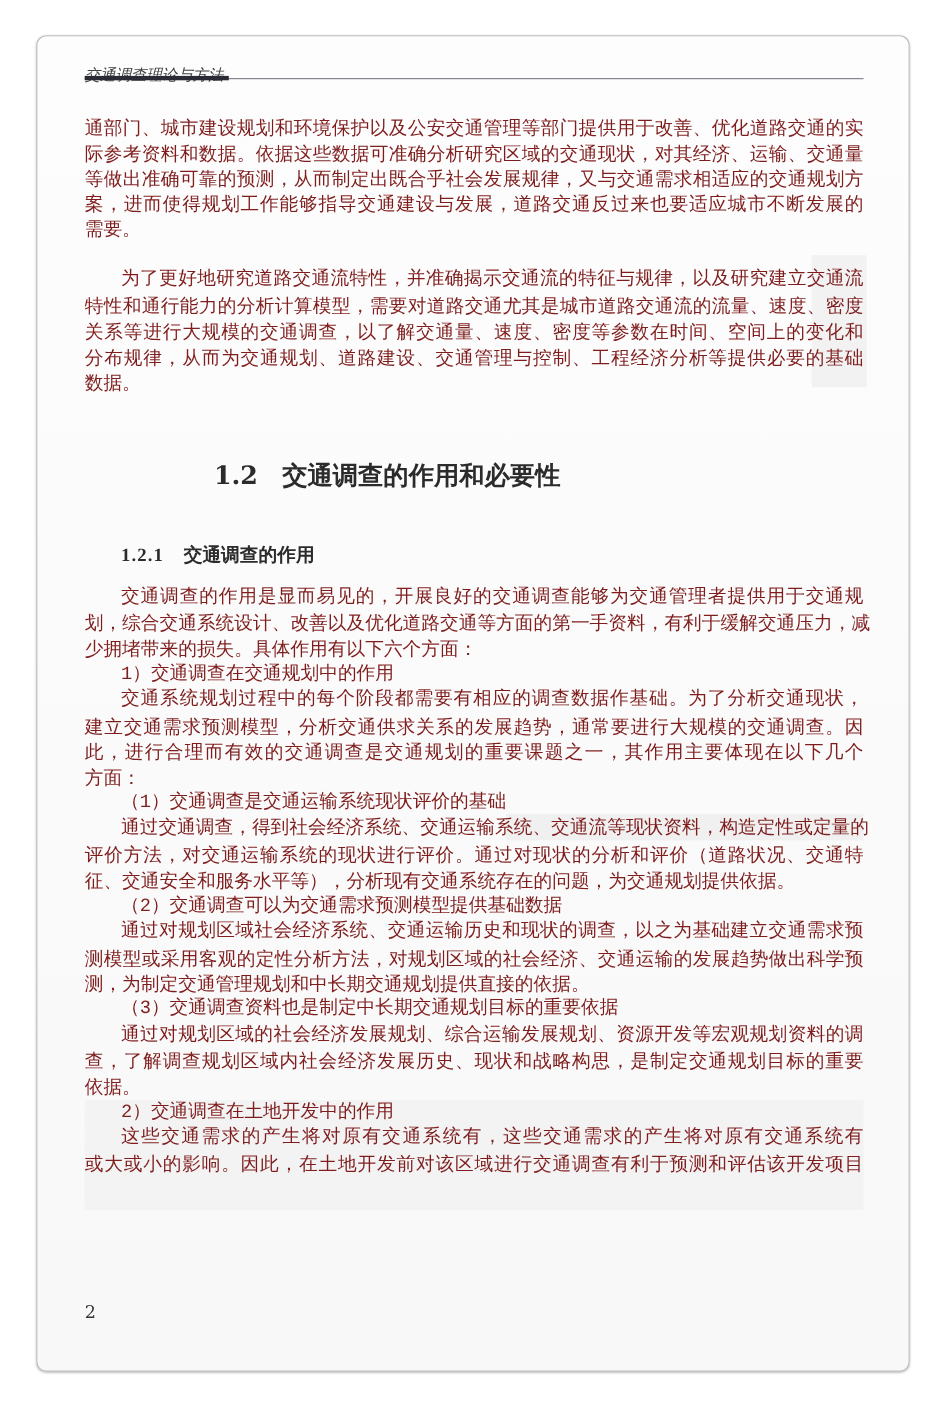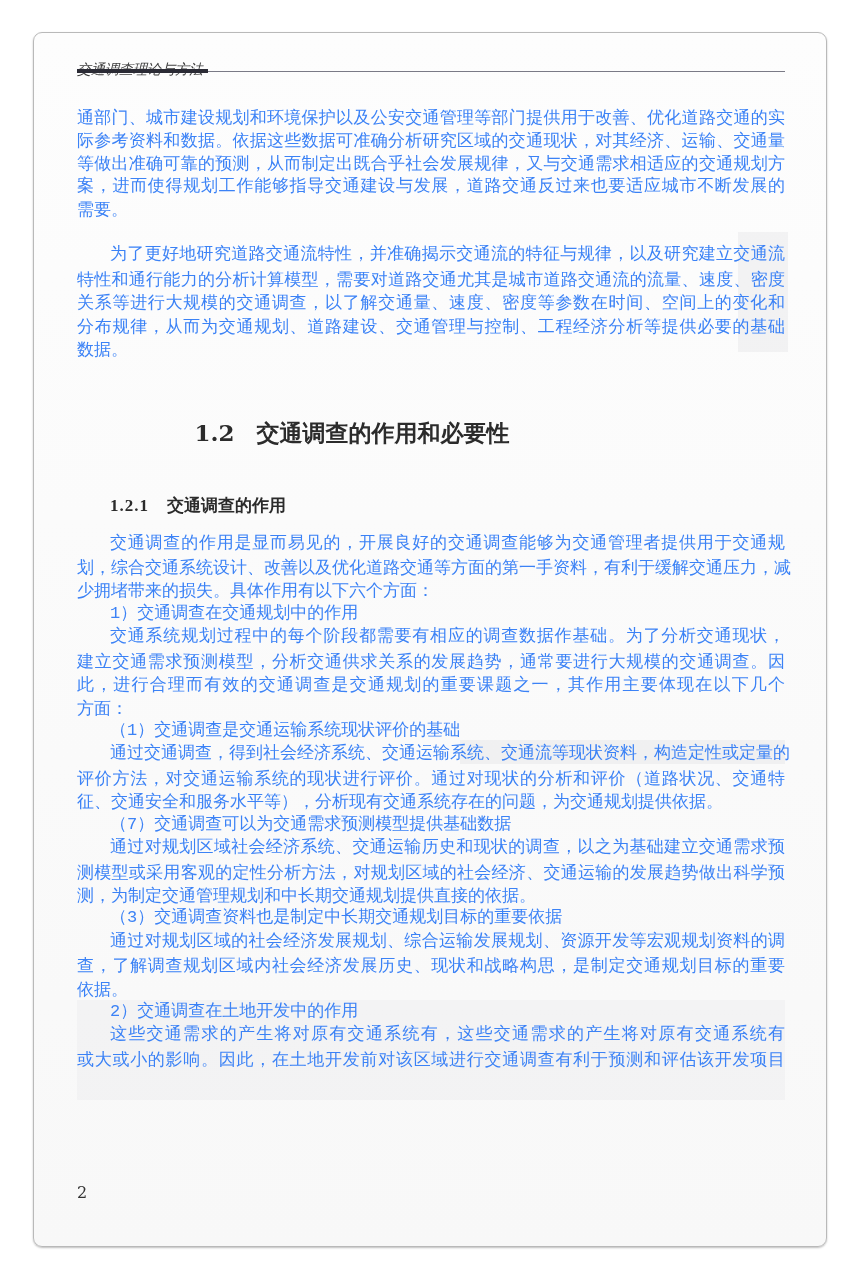--- a/index.html
+++ b/index.html
@@ -61,21 +61,21 @@
   .line {
     position: absolute;
     left: 77px;
     width: 708px;
     font-size: 17px;
     line-height: 22px;
     height: 22px;
     white-space: nowrap;
     text-align: justify;
     text-align-last: justify;
-    color: #3b82f6;
+    color: #7f1d1d;
   }
   .line.last {
     text-align-last: left;
   }
   .line.indent {
     left: 110px;
     width: 675px;
     font-family: Liberation Mono, monospace;
   }
   .section-title {
@@ -161,21 +161,21 @@
 <div class="line" style="top:650px;">建立交通需求预测模型，分析交通供求关系的发展趋势，通常要进行大规模的交通调查。因</div>
 <div class="line" style="top:673px;">此，进行合理而有效的交通调查是交通规划的重要课题之一，其作用主要体现在以下几个</div>
 <div class="line last" style="top:697px;">方面：</div>
 
 <div class="line indent last" style="top:720px;">（1）交通调查是交通运输系统现状评价的基础</div>
 
 <div class="line indent" style="top:743px;">通过交通调查，得到社会经济系统、交通运输系统、交通流等现状资料，构造定性或定量的</div>
 <div class="line" style="top:767px;">评价方法，对交通运输系统的现状进行评价。通过对现状的分析和评价（道路状况、交通特</div>
 <div class="line last" style="top:790px;">征、交通安全和服务水平等），分析现有交通系统存在的问题，为交通规划提供依据。</div>
 
-<div class="line indent last" style="top:814px;">（7）交通调查可以为交通需求预测模型提供基础数据</div>
+<div class="line indent last" style="top:814px;">（2）交通调查可以为交通需求预测模型提供基础数据</div>
 
 <div class="line indent" style="top:837px;">通过对规划区域社会经济系统、交通运输历史和现状的调查，以之为基础建立交通需求预</div>
 <div class="line" style="top:861px;">测模型或采用客观的定性分析方法，对规划区域的社会经济、交通运输的发展趋势做出科学预</div>
 <div class="line last" style="top:884px;">测，为制定交通管理规划和中长期交通规划提供直接的依据。</div>
 
 <div class="line indent last" style="top:907px;">（3）交通调查资料也是制定中长期交通规划目标的重要依据</div>
 
 <div class="line indent" style="top:931px;">通过对规划区域的社会经济发展规划、综合运输发展规划、资源开发等宏观规划资料的调</div>
 <div class="line" style="top:954px;">查，了解调查规划区域内社会经济发展历史、现状和战略构思，是制定交通规划目标的重要</div>
 <div class="line last" style="top:978px;">依据。</div>

